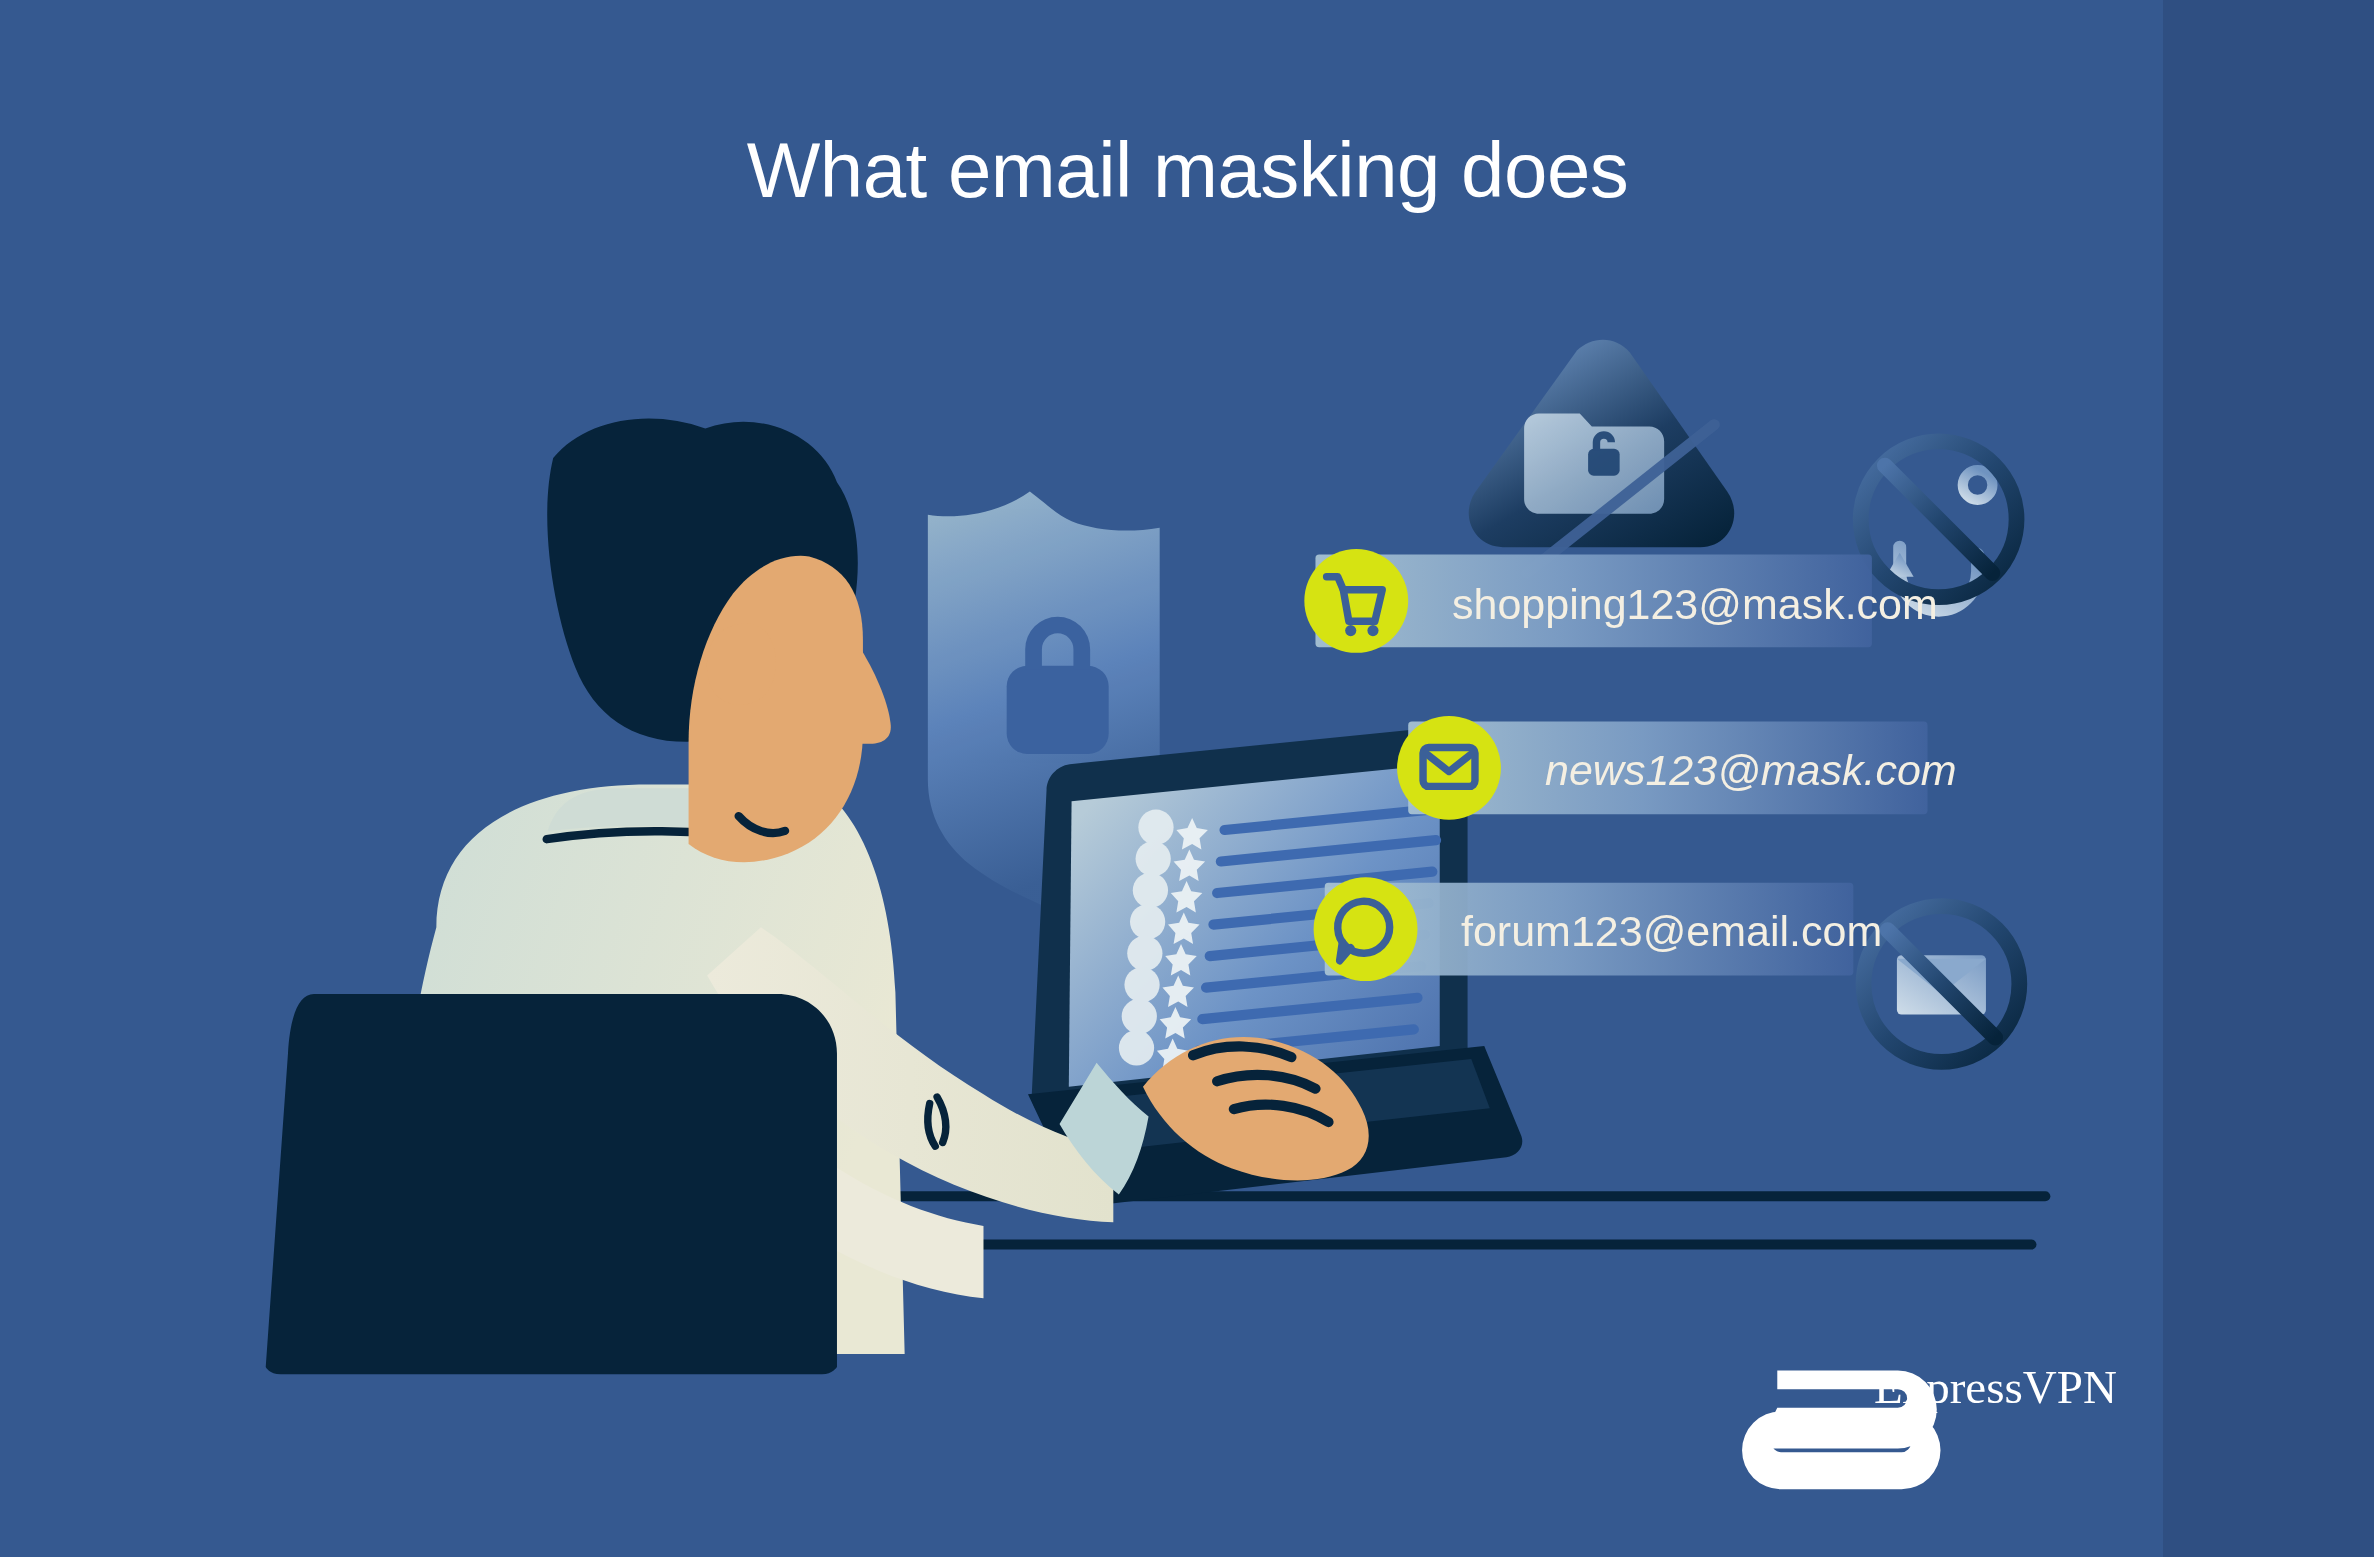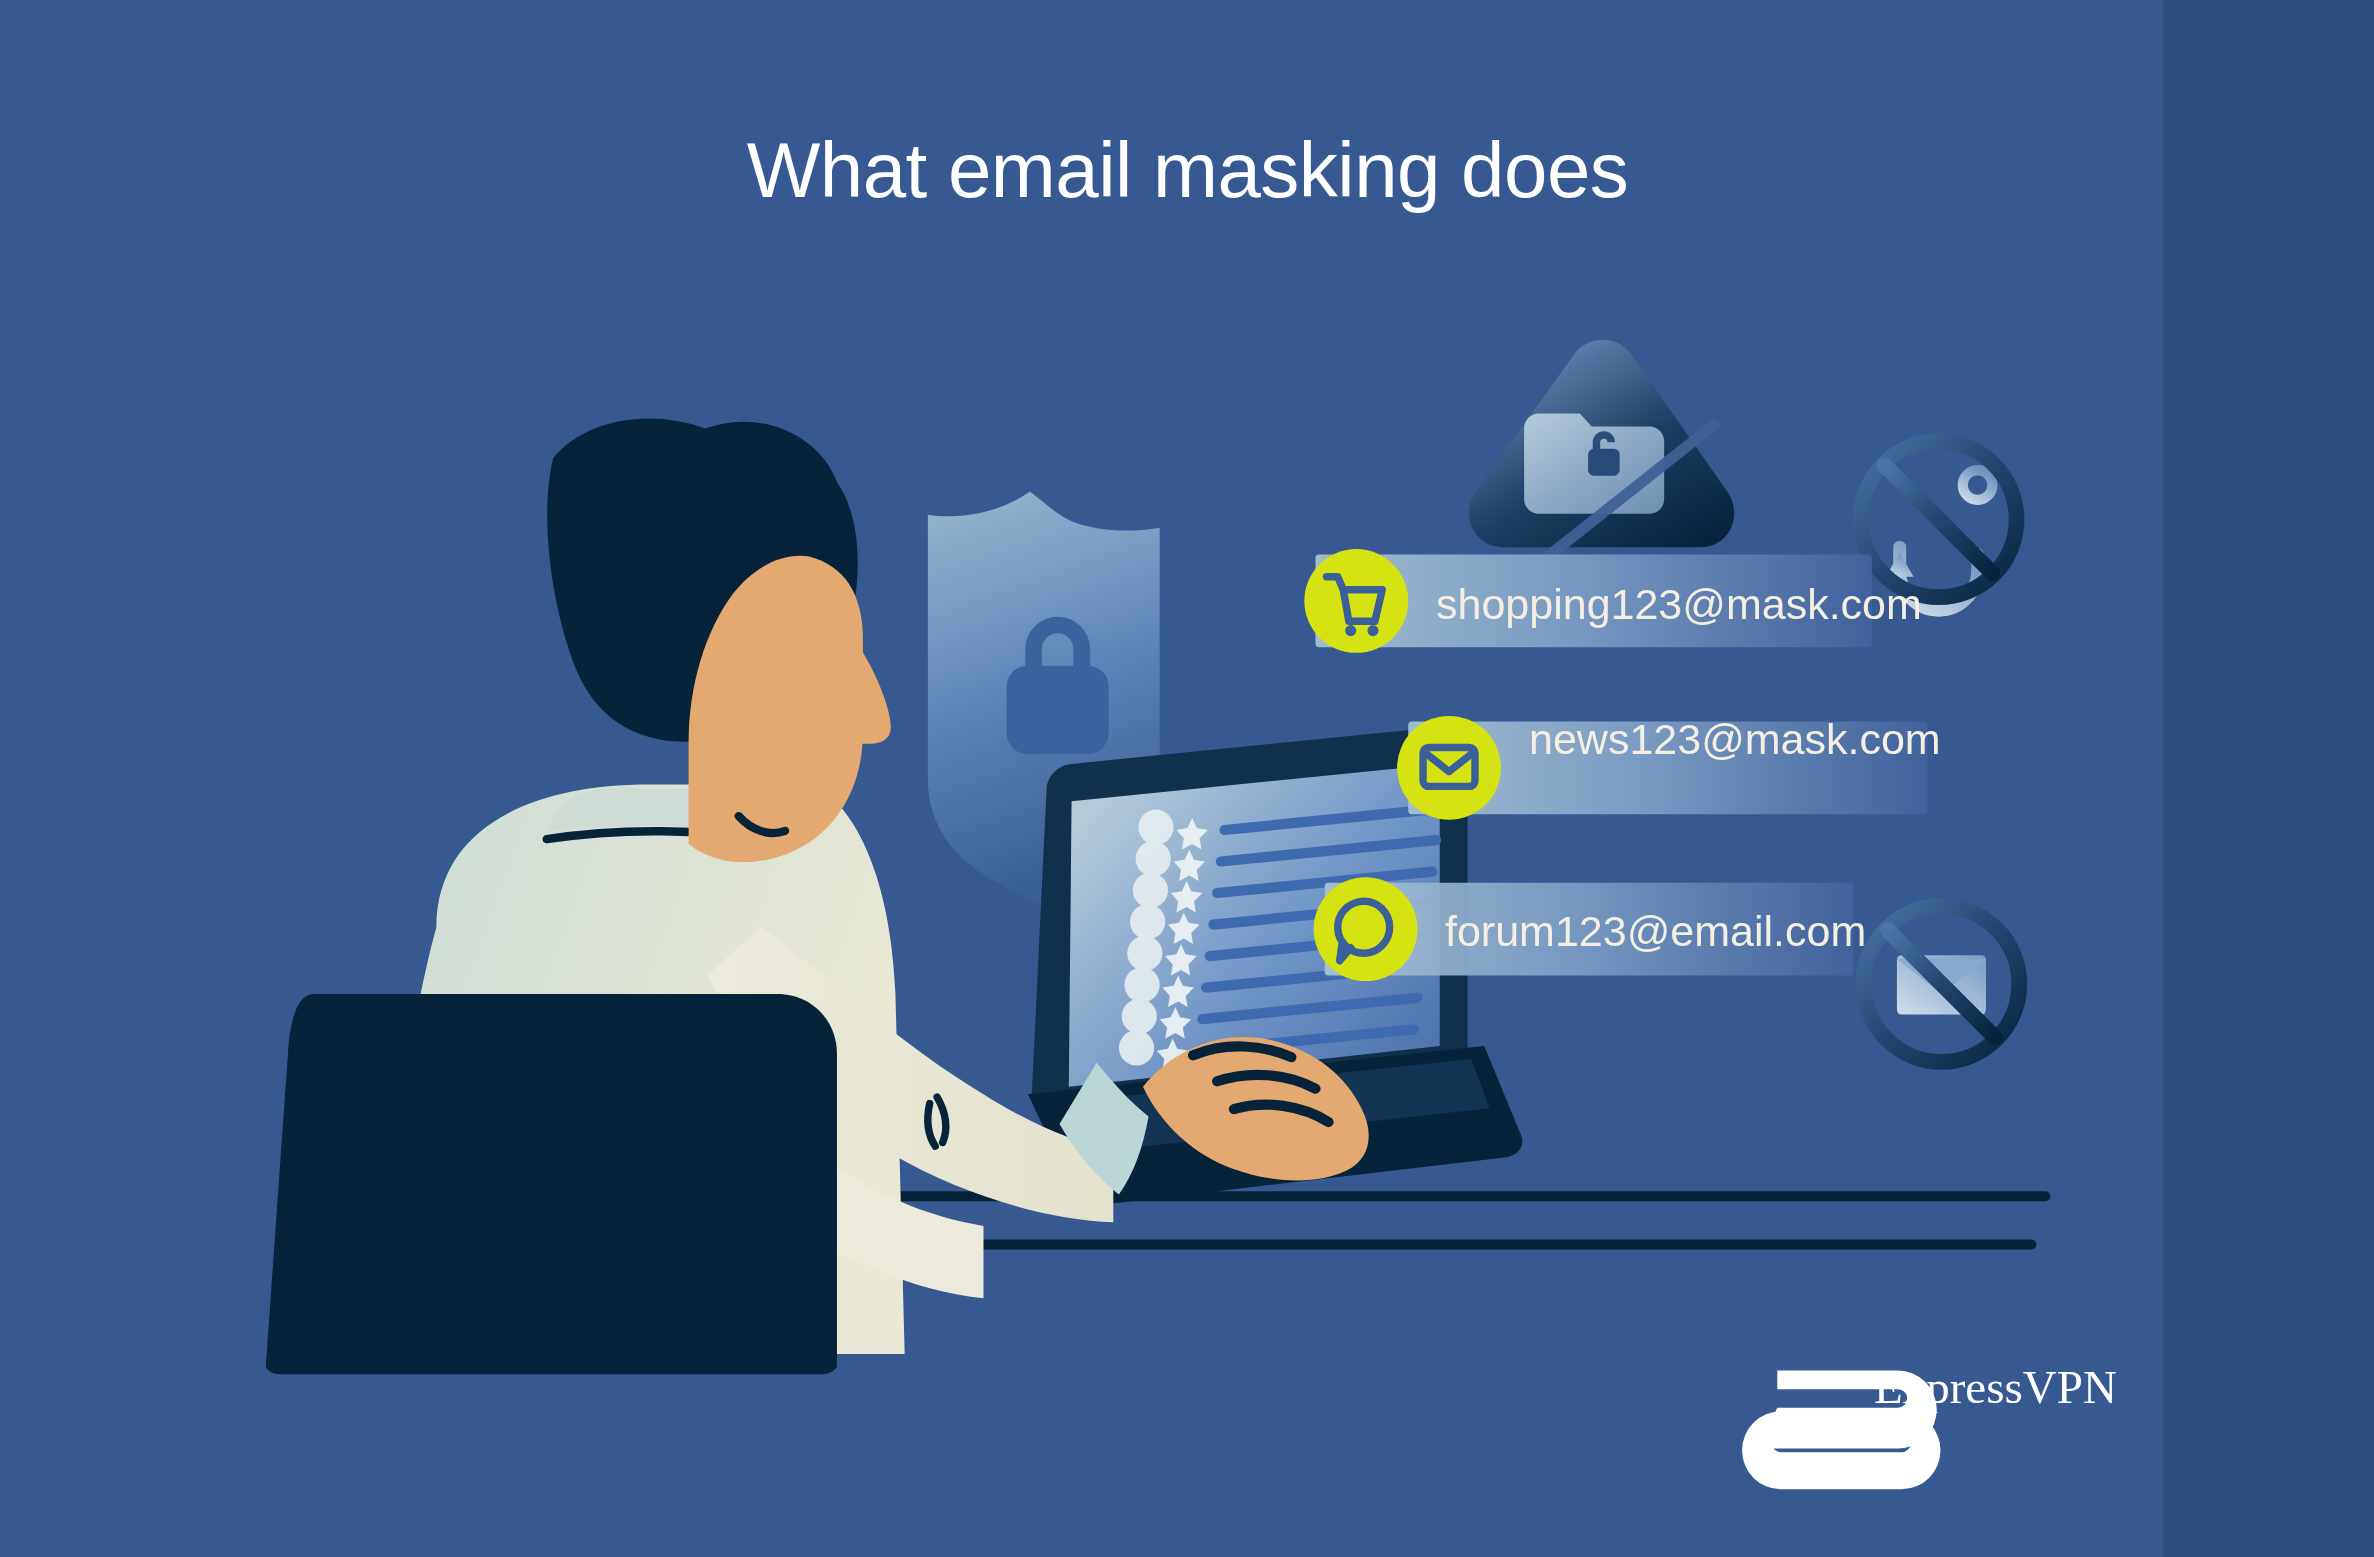--- a/index.html
+++ b/index.html
@@ -42,23 +42,24 @@
     font-size: 47px;
     letter-spacing: 0px;
     white-space: nowrap;
   }
   .chip-text {
     position: absolute;
     color: #f4efe2;
     font-family: "Liberation Sans", sans-serif;
     font-size: 43px;
     white-space: nowrap;
+    margin-left: 16px;
   }
   #chip-text-0 { left: 1436px; top: 580px; }
-  #chip-text-1 { left: 1529px; top: 715px; }
+  #chip-text-1 { left: 1529px; top: 746px; font-style: italic; }
   #chip-text-2 { left: 1445px; top: 907px; }
 </style>
 </head>
 <body>
 
 <div id="stage">
 
   <div id="bg"></div>
 
   <svg class="art" width="2375" height="1557" viewBox="0 0 2560 1679">

